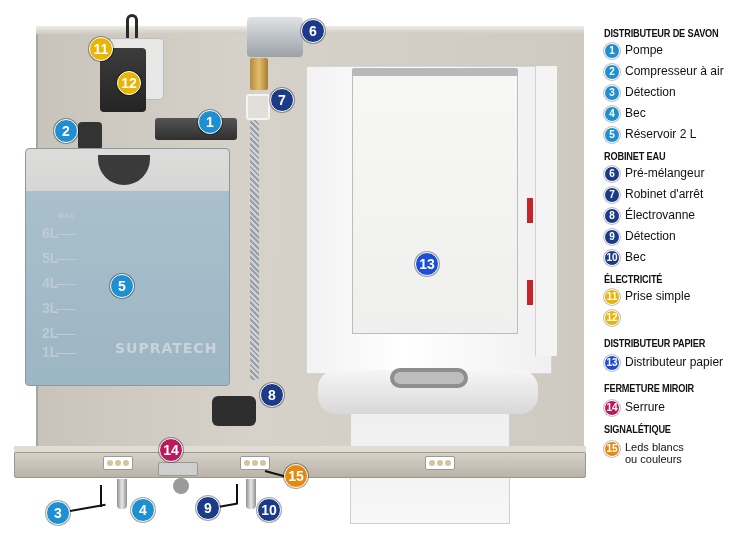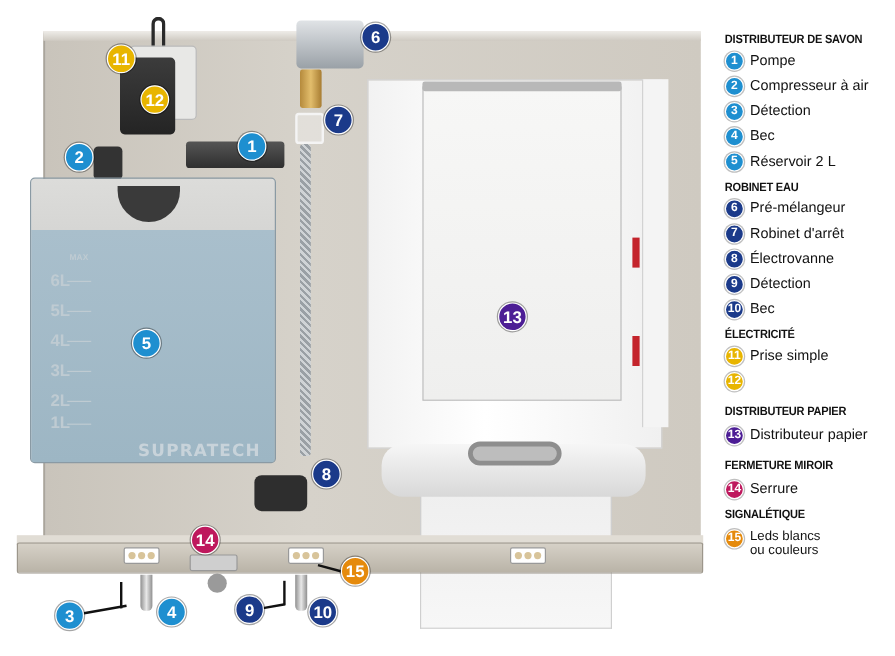--- a/index.html
+++ b/index.html
@@ -3,21 +3,21 @@
 <meta charset="utf-8">
 <style>
 *{box-sizing:border-box;margin:0;padding:0}
 body{width:746px;height:547px;background:#fff;position:relative;overflow:hidden;font-family:"Liberation Sans",sans-serif}
 .abs{position:absolute}
 .panel{left:36px;top:26px;width:548px;height:430px;background:linear-gradient(90deg,#c9c4bb 0%,#d6d2ca 40%,#cfcac1 100%);border-top:6px solid #e6e3de;border-left:2px solid #aaa59c}
 .panel-rim{left:36px;top:26px;width:548px;height:8px;background:linear-gradient(#eeece8,#cfcac2)}
 .tray{left:14px;top:452px;width:572px;height:26px;background:linear-gradient(#d6d1c7,#b9b3a7);border:1px solid #9c968b;border-radius:2px}
 .tray-top{left:14px;top:446px;width:572px;height:8px;background:#e1ddd5;border-bottom:1px solid #aaa398}
 .tank{left:25px;top:148px;width:205px;height:238px;background:linear-gradient(#dcdcda 0%,#d6d6d4 18%,#a9bfcc 18%,#9db6c4 100%);border:1px solid #8a9aa4;border-radius:4px}
-.tank-brand{left:115px;top:368px;color:#c8d3da;font-weight:bold;font-size:14px;letter-spacing:1px;font-family:"DejaVu Sans",sans-serif}
+.tank-brand{left:115px;top:340px;color:#c8d3da;font-weight:bold;font-size:14px;letter-spacing:1px;font-family:"DejaVu Sans",sans-serif}
 .grad{left:42px;color:#bfcbd2;font-size:14px;font-weight:bold}
 .grad::after{content:"";position:absolute;left:14px;top:9px;width:20px;height:1px;background:#bfcbd2}
 .max{left:58px;top:212px;color:#bfcbd2;font-size:7px;font-weight:bold}
 .funnel{left:98px;top:155px;width:52px;height:30px;background:#3a3a3a;border-radius:0 0 30px 30px}
 .pump{left:155px;top:118px;width:82px;height:22px;background:linear-gradient(#555,#2f2f2f);border-radius:3px}
 .compressor{left:78px;top:122px;width:24px;height:28px;background:#333;border-radius:4px}
 .plug{left:108px;top:38px;width:56px;height:62px;background:#e8e8e6;border-radius:4px;border:1px solid #bbb}
 .transfo{left:100px;top:48px;width:46px;height:64px;background:linear-gradient(#3c3c3c,#242424);border-radius:4px}
 .cable{left:126px;top:14px;width:12px;height:28px;border:3px solid #2a2a2a;border-bottom:none;border-radius:8px 8px 0 0}
 .hose{left:250px;top:120px;width:9px;height:260px;background:repeating-linear-gradient(45deg,#cfd3d6 0 2px,#9aa0a5 2px 4px);border-radius:3px}
@@ -37,21 +37,21 @@
 .nozzle{width:10px;height:30px;background:linear-gradient(90deg,#8f8f8f,#e8e8e8,#8f8f8f);border-radius:0 0 4px 4px}
 .led{width:30px;height:14px;background:#fff;border:1px solid #999;border-radius:2px;display:flex;gap:2px;align-items:center;justify-content:center}
 .led span{width:6px;height:6px;border-radius:50%;background:#d8c49a}
 .lock{left:158px;top:462px;width:40px;height:14px;background:#cfcfcf;border:1px solid #999;border-radius:2px}
 .key{left:173px;top:478px;width:16px;height:16px;background:#9a9a9a;border-radius:50%}
 
 .badge{position:absolute;width:24px;height:24px;border-radius:50%;color:#fff;font-weight:bold;font-size:14px;display:flex;align-items:center;justify-content:center;border:1.5px solid #fff;box-shadow:0 0 0 1px rgba(0,0,0,.35);font-family:"Liberation Sans",sans-serif}
 .b-light{background:#1e8fd0}
 .b-navy{background:#1b3a8a}
 .b-yellow{background:#e8b500;color:#fff}
-.b-red{background:#4c1d95}
+.b-red{background:#1d4ed8}
 .b-green{background:#be185d}
 .b-orange{background:#e58a0c}
 .arrow{position:absolute;background:#111;height:2px;transform-origin:left center}
 
 .legend{position:absolute;left:604px;top:28px;width:142px}
 .sec-title{font-weight:bold;font-size:10px;color:#111;letter-spacing:-0.2px;margin-bottom:4px;font-family:"Liberation Sans",sans-serif;transform:scaleX(.92);transform-origin:left}
 .item{display:flex;align-items:flex-start;font-size:12px;color:#111;margin-bottom:5px;line-height:14px}
 .sb{flex:0 0 auto;width:16px;height:16px;border-radius:50%;color:#fff;font-weight:bold;font-size:10px;display:flex;align-items:center;justify-content:center;margin-right:5px;box-shadow:0 0 0 1px rgba(0,0,0,.25);border:1px solid #fff}
 .sec{margin-bottom:8px}
 </style>

